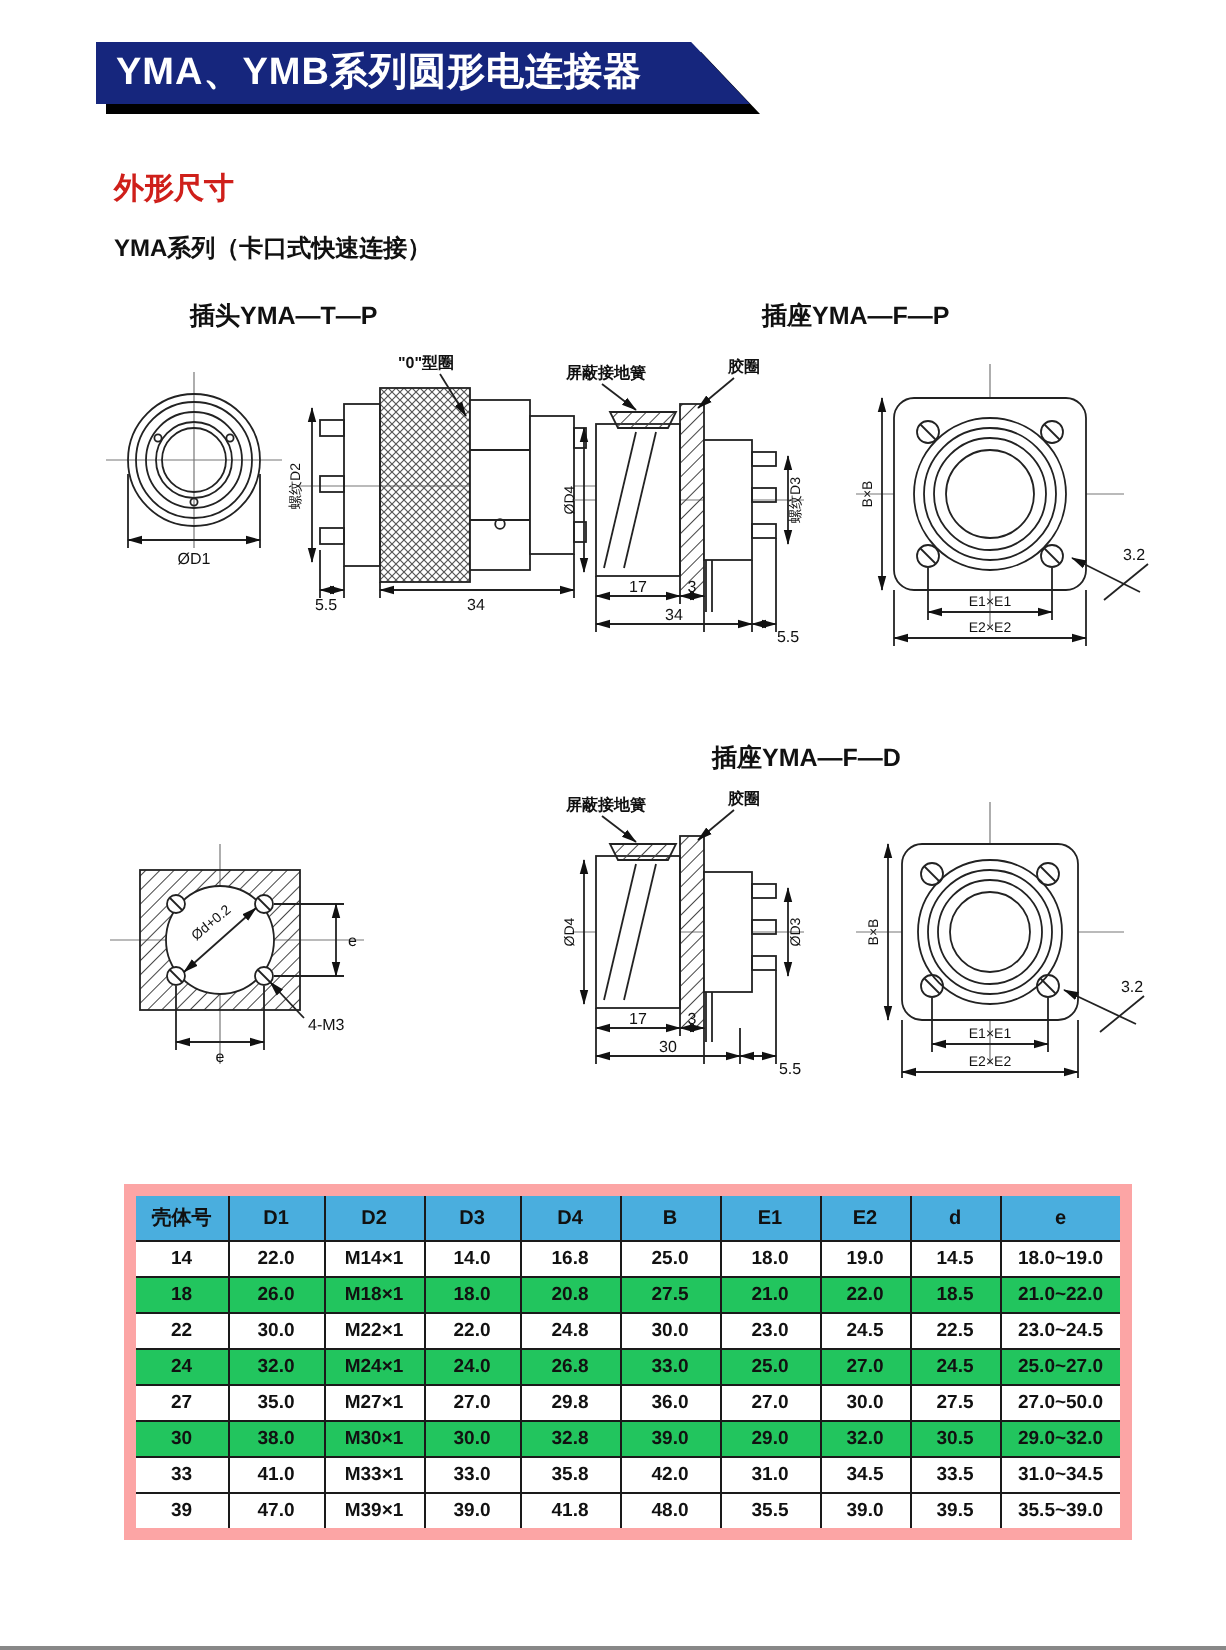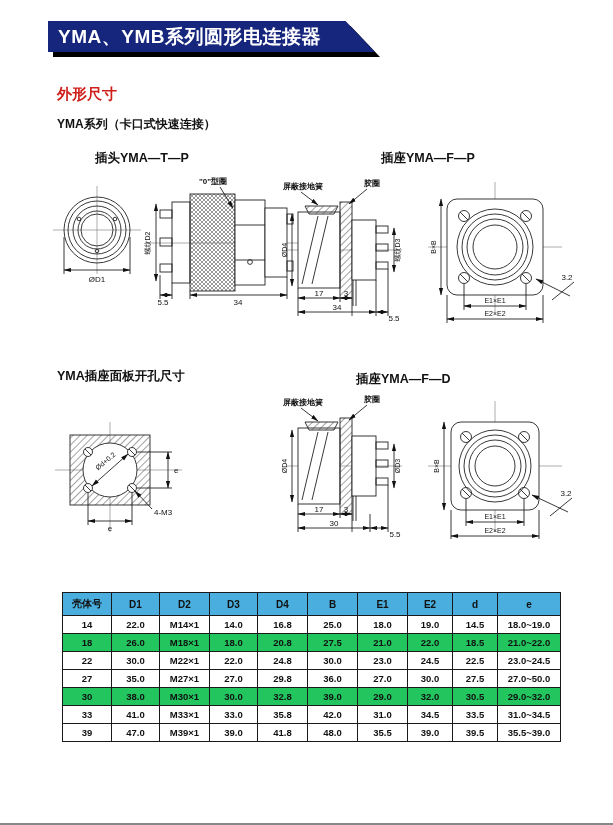--- a/index.html
+++ b/index.html
@@ -26,41 +26,40 @@
   .drawings{position:absolute;left:0;top:140px;width:613px;height:470px;}
   svg text{font-family:"Liberation Sans",sans-serif;fill:#111;}
   .ann{font-weight:bold;font-size:8px;}
   .dim{font-size:8px;}
   .dimv{font-size:7px;}
 
   
   .spec-table{position:absolute;left:62px;top:592px;border-collapse:collapse;table-layout:fixed;}
   .spec-table th,.spec-table td{border:1px solid #1a1a1a;text-align:center;vertical-align:middle;
     padding:0;font-size:9.5px;font-weight:bold;color:#111;overflow:hidden;white-space:nowrap;}
-  .spec-table{border:1px solid #fca5a5;}
+  .spec-table{border:6px solid #fca5a5;}
   .spec-table th{background:#4aaede;height:22px;font-size:10px;}
   .spec-table td{height:17px;background:#ffffff;}
   .spec-table tr.alt td{background:#22c55e;}
 </style>
 </head>
 <body>
 
 <div class="page">
 
   <div class="banner-wrap">
     <div class="banner-shadow"></div>
     <div class="banner">YMA、YMB系列圆形电连接器</div>
   </div>
 
   <div class="sec-heading">外形尺寸</div>
   <div class="series-note">YMA系列（卡口式快速连接）</div>
 
   <div class="dwg-title" id="t-plug">插头YMA—T—P</div>
   <div class="dwg-title" id="t-socket-fp">插座YMA—F—P</div>
-  <div class="dwg-title" id="t-panel">YMA插座面板开孔尺寸</div>
   <div class="dwg-title" id="t-socket-fd">插座YMA—F—D</div>
 
   <svg class="drawings" viewBox="0 0 613 470">
     <defs>
       <marker id="arr" markerWidth="9" markerHeight="8" refX="8" refY="3" orient="auto-start-reverse">
         <path d="M0,0.6 L8.5,3 L0,5.4 z" fill="#111"></path>
       </marker>
       <pattern id="hatch" width="5" height="5" patternUnits="userSpaceOnUse" patternTransform="rotate(45)">
         <line x1="0" y1="0" x2="0" y2="5" stroke="#444" stroke-width="1"></line>
       </pattern>
@@ -345,20 +344,32 @@
           <td>30.0</td>
           <td>M22×1</td>
           <td>22.0</td>
           <td>24.8</td>
           <td>30.0</td>
           <td>23.0</td>
           <td>24.5</td>
           <td>22.5</td>
           <td>23.0~24.5</td>
         </tr>
+        <tr class="alt">
+          <td>24</td>
+          <td>32.0</td>
+          <td>M24×1</td>
+          <td>24.0</td>
+          <td>26.8</td>
+          <td>33.0</td>
+          <td>25.0</td>
+          <td>27.0</td>
+          <td>24.5</td>
+          <td>25.0~27.0</td>
+        </tr>
         <tr>
           <td>27</td>
           <td>35.0</td>
           <td>M27×1</td>
           <td>27.0</td>
           <td>29.8</td>
           <td>36.0</td>
           <td>27.0</td>
           <td>30.0</td>
           <td>27.5</td>

